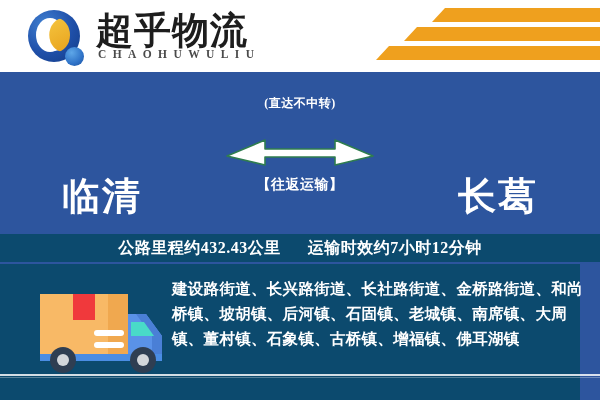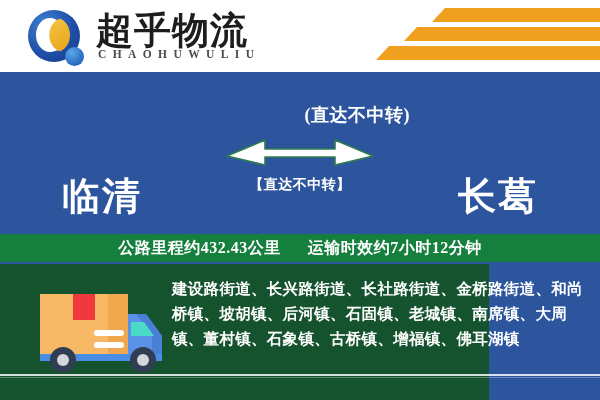--- a/index.html
+++ b/index.html
@@ -128,27 +128,26 @@
   .mid {
     position: absolute;
     left: 50%;
     top: 0;
     transform: translateX(-50%);
     width: 220px; height: 160px;
     text-align: center;
   }
   .note-top {
     position: absolute;
-    left: 0; right: 0; top: 31px;
-    font-size: 18px;
+    left: 0; right: 0; top: 23px;
+    font-size: 12px;
     font-weight: 700;
     color: #ffffff;
     letter-spacing: 0.5px;
     font-family: "Liberation Serif", "DejaVu Serif", serif;
-    text-align: right;
   }
   .arrow-wrap {
     position: absolute;
     left: 50%; top: 62px;
     transform: translateX(-50%);
     width: 150px; height: 36px;
   }
   .note-bottom {
     position: absolute;
     left: 0; right: 0; top: 104px;
@@ -157,21 +156,21 @@
     color: #ffffff;
     letter-spacing: 0.5px;
     font-family: "Liberation Serif", "DejaVu Serif", serif;
   }
 
   
   .infobar {
     position: absolute;
     left: 0; top: 232px;
     width: 600px; height: 32px;
-    background: #15803d;
+    background: #0c4a6e;
     border-top: 2px solid #2d559e;
     border-bottom: 2px solid #2d559e;
     box-sizing: border-box;
     display: flex;
     align-items: center;
     justify-content: center;
   }
   .infobar-text {
     font-size: 16px;
     font-weight: 700;
@@ -179,22 +178,22 @@
     letter-spacing: 0.5px;
     white-space: nowrap;
     font-family: "Liberation Serif", "DejaVu Serif", serif;
   }
   .infobar-gap { display: inline-block; width: 18px; }
 
   
   .bottom {
     position: absolute;
     left: 0; top: 264px;
-    width: 489px; height: 136px;
-    background: #14532d;
+    width: 580px; height: 136px;
+    background: #0c4a6e;
   }
   .truck {
     position: absolute;
     left: 30px; top: 14px;
     width: 140px; height: 96px;
   }
   .districts {
     position: absolute;
     left: 172px; top: 12px;
     width: 412px;
@@ -250,21 +249,21 @@
 
     <div class="mid">
       <div class="note-top">(直达不中转)</div>
 
       <div class="arrow-wrap">
         <svg viewBox="0 0 150 36" width="150" height="36" aria-hidden="true">
           <path d="M2 22 L40 6 L40 15 L110 15 L110 6 L148 22 L110 31 L110 23 L40 23 L40 31 Z" fill="#ffffff" stroke="#2f7d4f" stroke-width="1.6" stroke-linejoin="round"></path>
         </svg>
       </div>
 
-      <div class="note-bottom">【直达不中转】</div>
+      <div class="note-bottom">【往返运输】</div>
     </div>
 
     <div class="city dest">长葛</div>
   </div>
 
   <div class="infobar">
     <div class="infobar-text">
       <span>公路里程约432.43公里</span>
       <span class="infobar-gap"></span>
       <span>运输时效约7小时12分钟</span>

